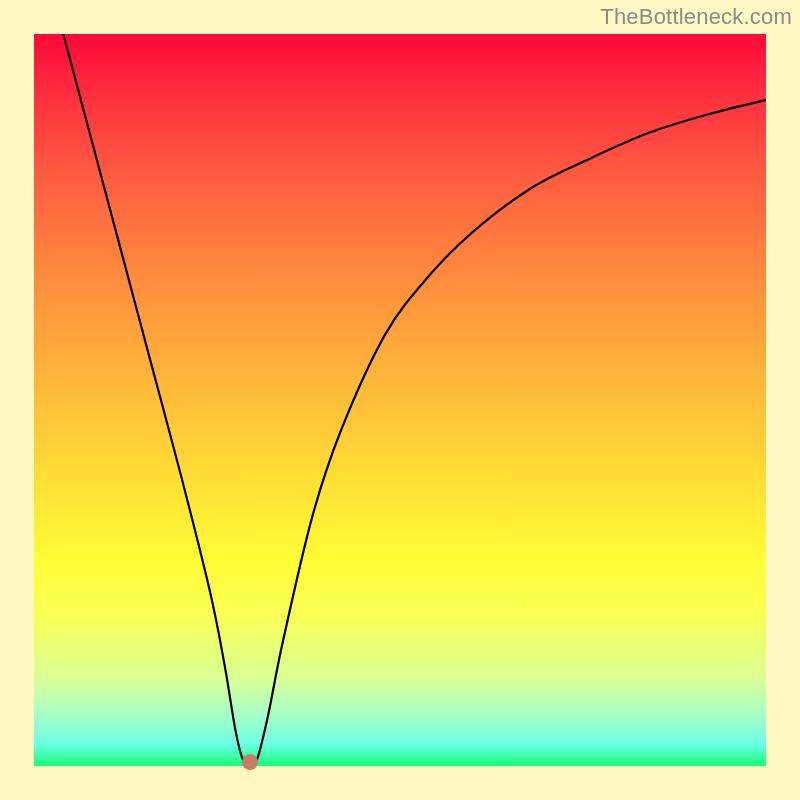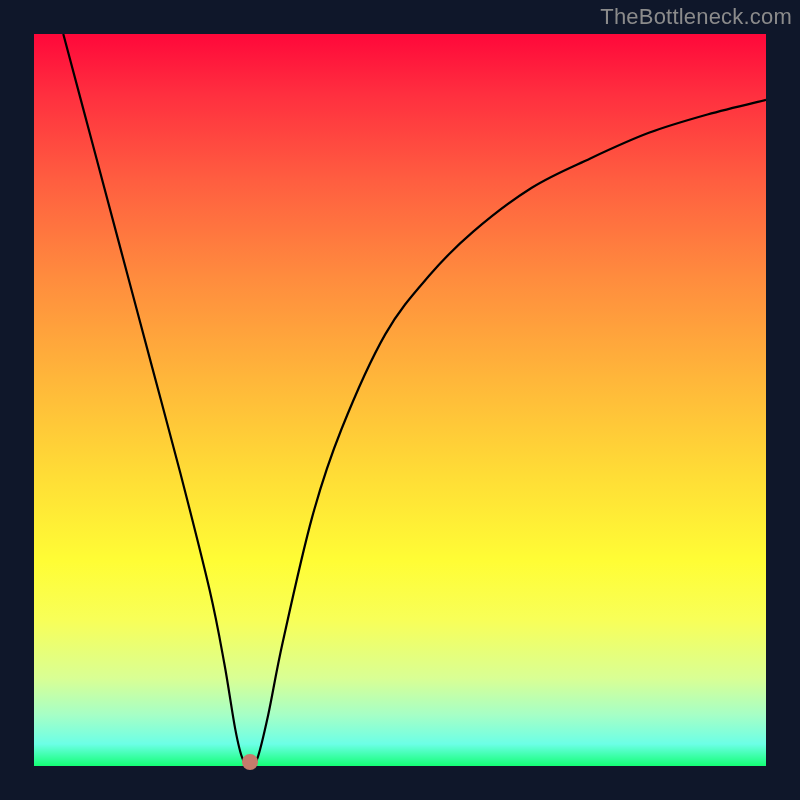--- a/index.html
+++ b/index.html
@@ -1,20 +1,20 @@
 <!DOCTYPE html>
 <html><head>
 <meta charset="utf-8">
 <style>
   * { margin: 0; padding: 0; box-sizing: border-box; }
   html, body { width: 800px; height: 800px; overflow: hidden; background: #000; }
   .frame {
     width: 800px;
     height: 800px;
-    background: #0f172a;
+    background: #fef9c3;
     position: relative;
   }
   .plot {
     position: absolute;
     left: 34px;
     top: 34px;
     width: 732px;
     height: 732px;
     background: linear-gradient(to bottom,
       #ff083a 0%,

